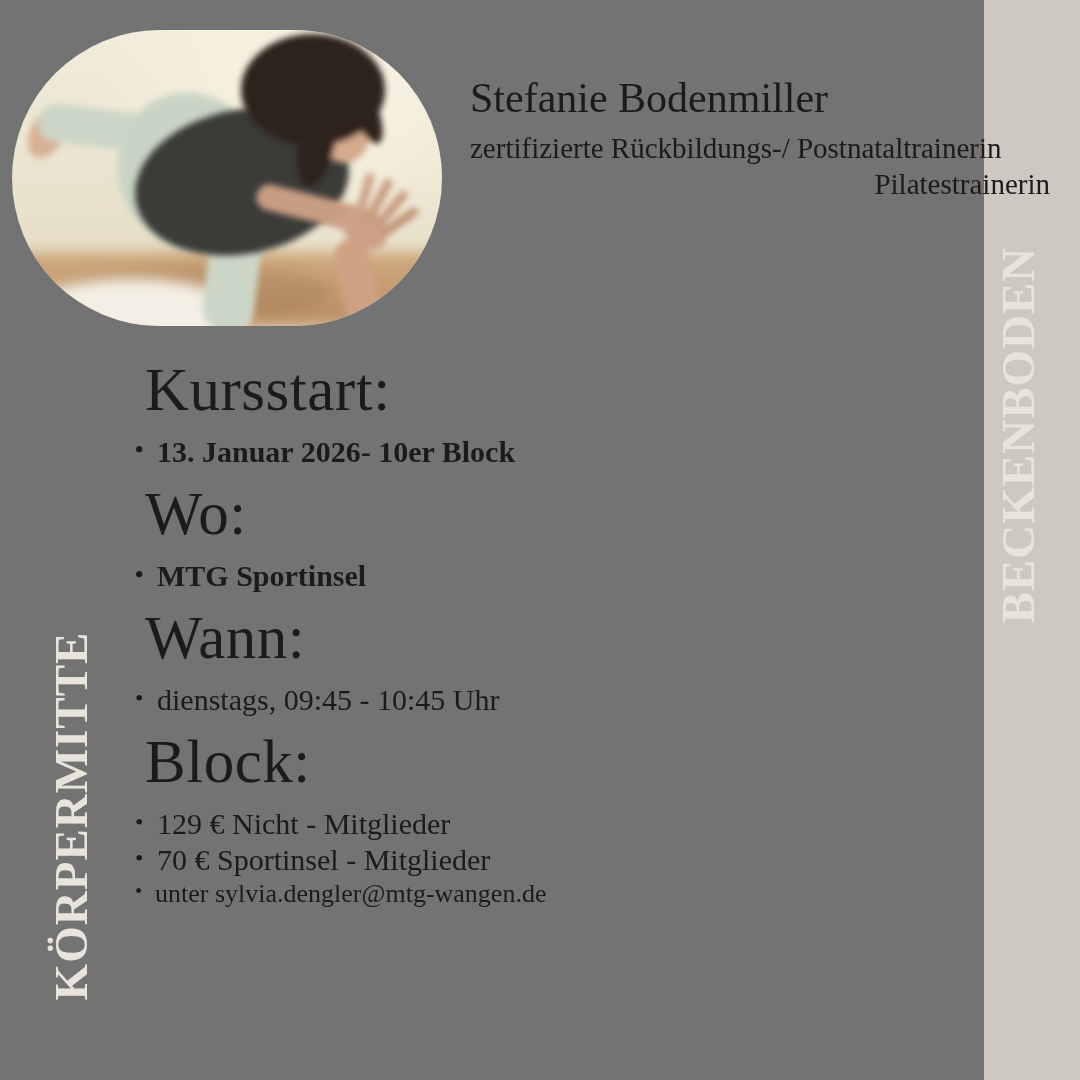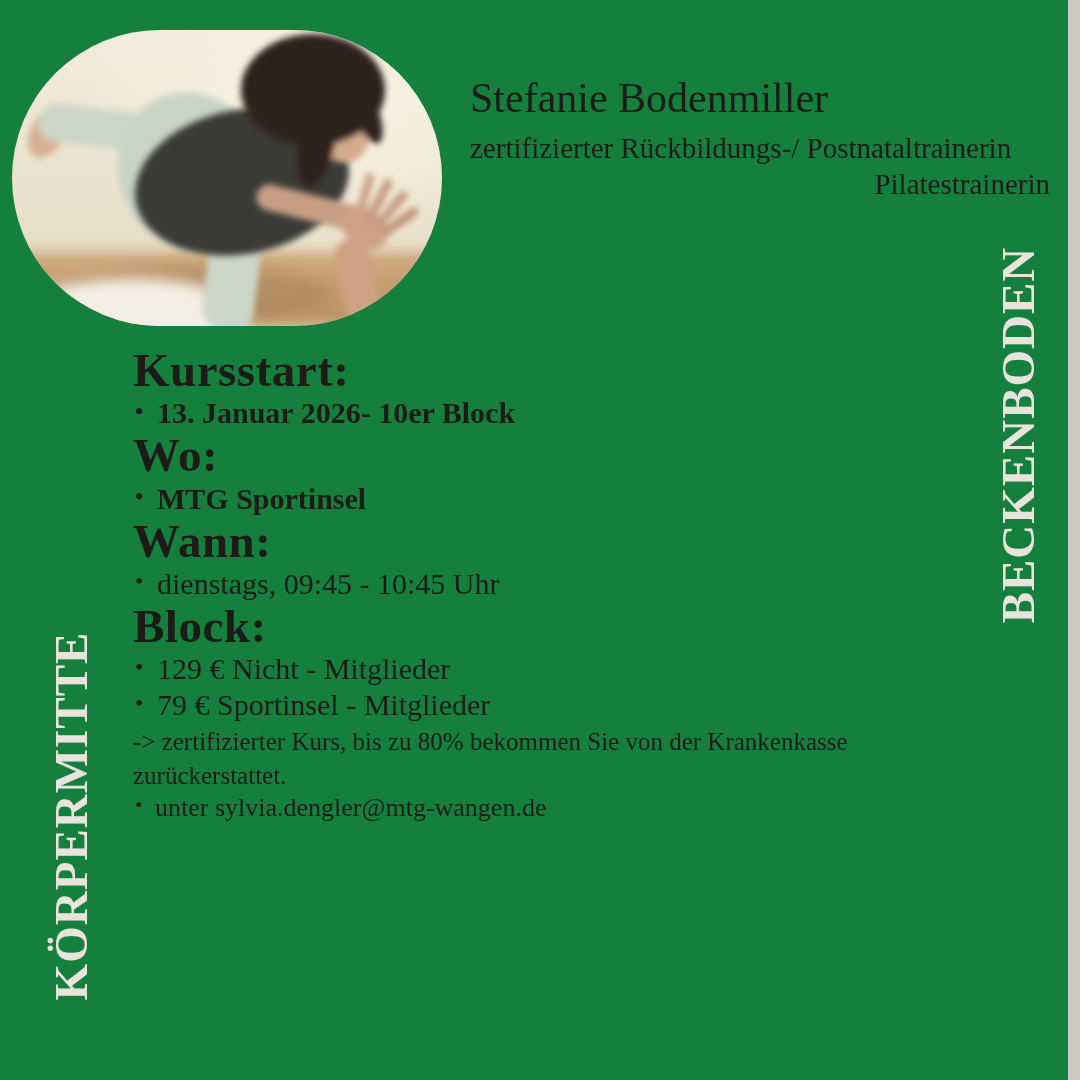--- a/index.html
+++ b/index.html
@@ -2,39 +2,39 @@
 <html><head>
 <meta charset="utf-8">
 <style>
   html,body{margin:0;padding:0;}
   body{
     width:1080px;height:1080px;overflow:hidden;
     background:#cdc8c2;
     font-family:"Liberation Serif","DejaVu Serif",serif;
     color:#1d1b18;
   }
-  .canvas{position:relative;width:1068px;height:1080px;background:#15803d;}
+  .canvas{position:relative;width:984px;height:1080px;background:#737373;}
 
   
   .photo{
     position:absolute;left:12px;top:30px;width:430px;height:296px;
     border-radius:150px;overflow:hidden;
   }
   .photo svg{display:block;width:100%;height:100%;}
 
   
   .header{position:absolute;left:470px;top:74px;width:580px;}
   .trainer-name{font-size:42px;line-height:1.15;}
   .trainer-sub{font-size:29px;line-height:1.22;margin-top:9px;}
   .trainer-sub2{font-size:29px;line-height:1.22;text-align:right;}
 
   
   .content{position:absolute;left:133px;top:346px;width:770px;}
   .content h2{
-    font-size:47px;font-weight:700;line-height:1.05;margin:0;padding:0;
+    font-size:61px;font-weight:400;line-height:1.05;margin:12px;padding:0;
     letter-spacing:0.5px;
   }
   .content ul{list-style:none;margin:0;padding:0;}
   .content li{
     position:relative;padding-left:24px;
     font-size:30px;line-height:1.2;
   }
   .content li::before{
     content:"\2022";position:absolute;left:2px;top:0.06em;font-size:0.8em;
   }
@@ -121,21 +121,21 @@
         <rect x="348" y="142" width="9" height="48" rx="4.5" fill="#cda186" transform="rotate(16 352 166)"></rect>
         <rect x="362" y="146" width="9" height="50" rx="4.5" fill="#c79b80" transform="rotate(28 366 171)"></rect>
         <rect x="375" y="156" width="9" height="46" rx="4.5" fill="#c79b80" transform="rotate(40 379 179)"></rect>
         <rect x="384" y="170" width="9" height="42" rx="4.5" fill="#bf9377" transform="rotate(55 388 191)"></rect>
       </g>
     </svg>
   </div>
 
   <div class="header">
     <div class="trainer-name">Stefanie Bodenmiller</div>
-    <div class="trainer-sub">zertifizierter Rückbildungs-/ Postnataltrainerin</div>
+    <div class="trainer-sub">zertifizierte Rückbildungs-/ Postnataltrainerin</div>
     <div class="trainer-sub2">Pilatestrainerin</div>
   </div>
 
   <div class="content">
 
     <h2>Kursstart:</h2>
     <ul class="gap-a">
       <li>13. Januar 2026- 10er Block</li>
     </ul>
 
@@ -145,23 +145,22 @@
     </ul>
 
     <h2 class="gap-d">Wann:</h2>
     <ul class="gap-e">
       <li>dienstags, 09:45 - 10:45 Uhr</li>
     </ul>
 
     <h2 class="gap-f">Block:</h2>
     <ul class="gap-g">
       <li>129 € Nicht - Mitglieder</li>
-      <li>79 € Sportinsel - Mitglieder</li>
+      <li>70 € Sportinsel - Mitglieder</li>
     </ul>
-    <p class="note">-&gt; zertifizierter Kurs, bis zu 80% bekommen Sie von der Krankenkasse zurückerstattet.</p>
 
     <ul class="gap-i">
       <li class="small">unter sylvia.dengler@mtg-wangen.de</li>
     </ul>
 
   </div>
 
   <div class="side-label right">BECKENBODEN</div>
   <div class="side-label left">KÖRPERMITTE</div>
 

